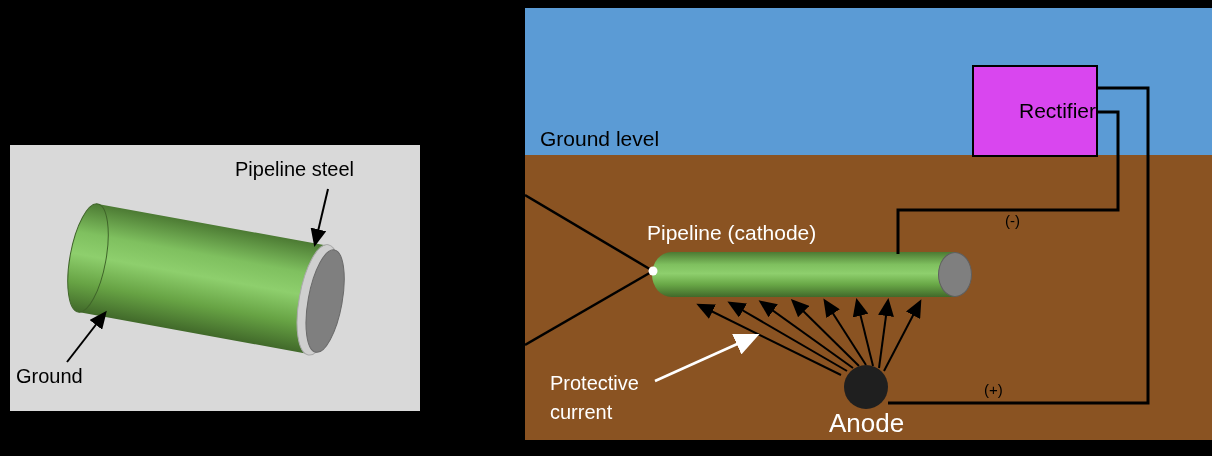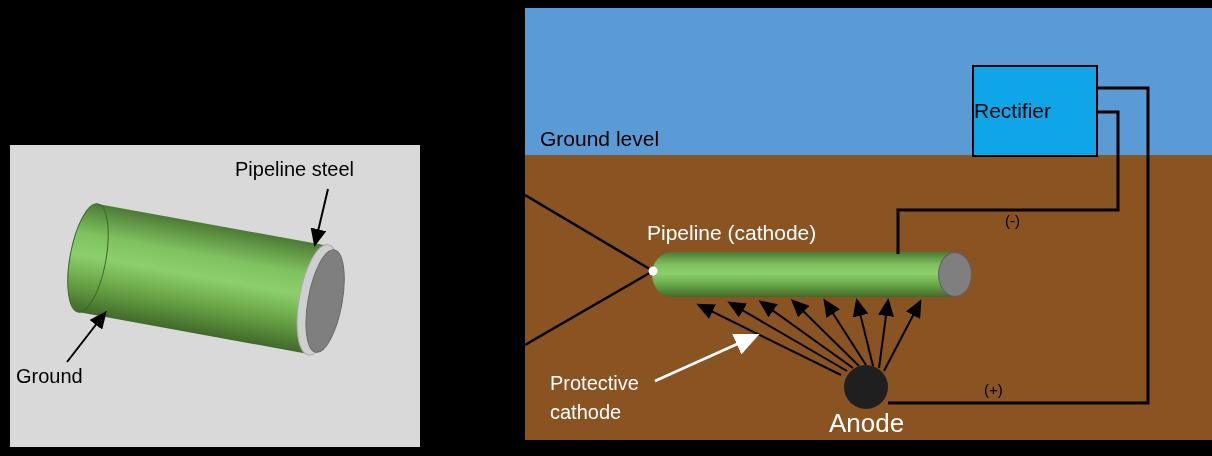--- a/index.html
+++ b/index.html
@@ -7,21 +7,21 @@
   body {
     position:relative;
     background: var(--background, #000);
     font-family: "Liberation Sans", sans-serif;
     overflow:hidden;
   }
   .label { position:absolute; white-space:nowrap; }
 
   
   .inset-panel {
-    position:absolute; left:10px; top:145px; width:410px; height:302px;
+    position:absolute; left:10px; top:145px; width:410px; height:266px;
     background: var(--panel-bg, #d9d9d9);
   }
   .inset-panel svg { position:absolute; left:0; top:0; }
   .inset-label { color:#000; font-size:20px; }
   .lbl-pipeline-steel { left:225px; top:13px; }
   .lbl-coating { left:6px; top:220px; }
 
   
   .diagram {
     position:absolute; left:525px; top:8px; width:687px; height:432px;
@@ -39,22 +39,22 @@
   }
   .pipeline-cap {
     position:absolute; left:286px; top:0; width:34px; height:45px;
     border-radius:50%;
     background: var(--steel-gray, #7f7f7f);
     border:1px solid #5f5f5f;
   }
 
   .rectifier-box {
     position:absolute; left:447px; top:57px; width:126px; height:92px;
-    background:#0ea5e9; border:2px solid #000;
-    display:flex; align-items:center; justify-content:flex-start;
+    background:#d946ef; border:2px solid #000;
+    display:flex; align-items:center; justify-content:flex-end;
     color:#000; font-size:21px; z-index:3;
   }
 
   .overlay { position:absolute; left:0; top:0; z-index:5; pointer-events:none; }
 
   .diag-label { z-index:6; }
   .lbl-ground-level { left:15px; top:119px; color:#000; font-size:21px; }
   .lbl-pipeline-cathode { left:122px; top:213px; color:#fff; font-size:21px; }
   .lbl-anode { left:304px; top:400px; color:#fff; font-size:26px; }
   .lbl-protective {
@@ -141,16 +141,16 @@
     <circle cx="341" cy="379" r="22" fill="#1f1f1f"></circle>
 
     <circle cx="128" cy="263" r="4.5" fill="#fff"></circle>
 
     <line x1="130" y1="373" x2="230" y2="328" stroke="#fff" stroke-width="2.5" marker-end="url(#ahWhite)"></line>
   </svg>
 
   <div class="label diag-label lbl-ground-level">Ground level</div>
   <div class="label diag-label lbl-pipeline-cathode">Pipeline (cathode)</div>
   <div class="label diag-label lbl-anode">Anode</div>
-  <div class="label diag-label lbl-protective">Protective cathode</div>
+  <div class="label diag-label lbl-protective">Protective current</div>
   <div class="label diag-label lbl-neg">(-)</div>
   <div class="label diag-label lbl-pos">(+)</div>
 </div>
 
 </body></html>

